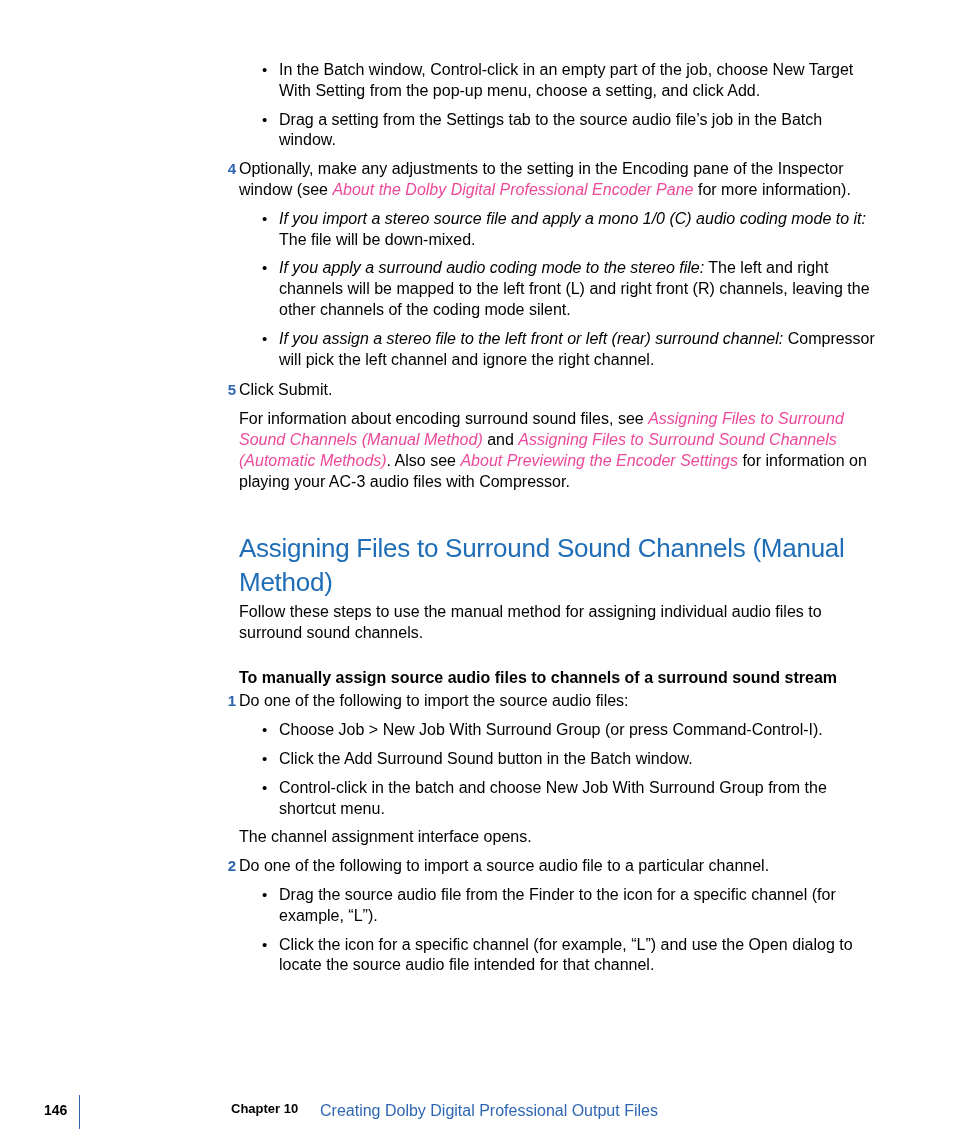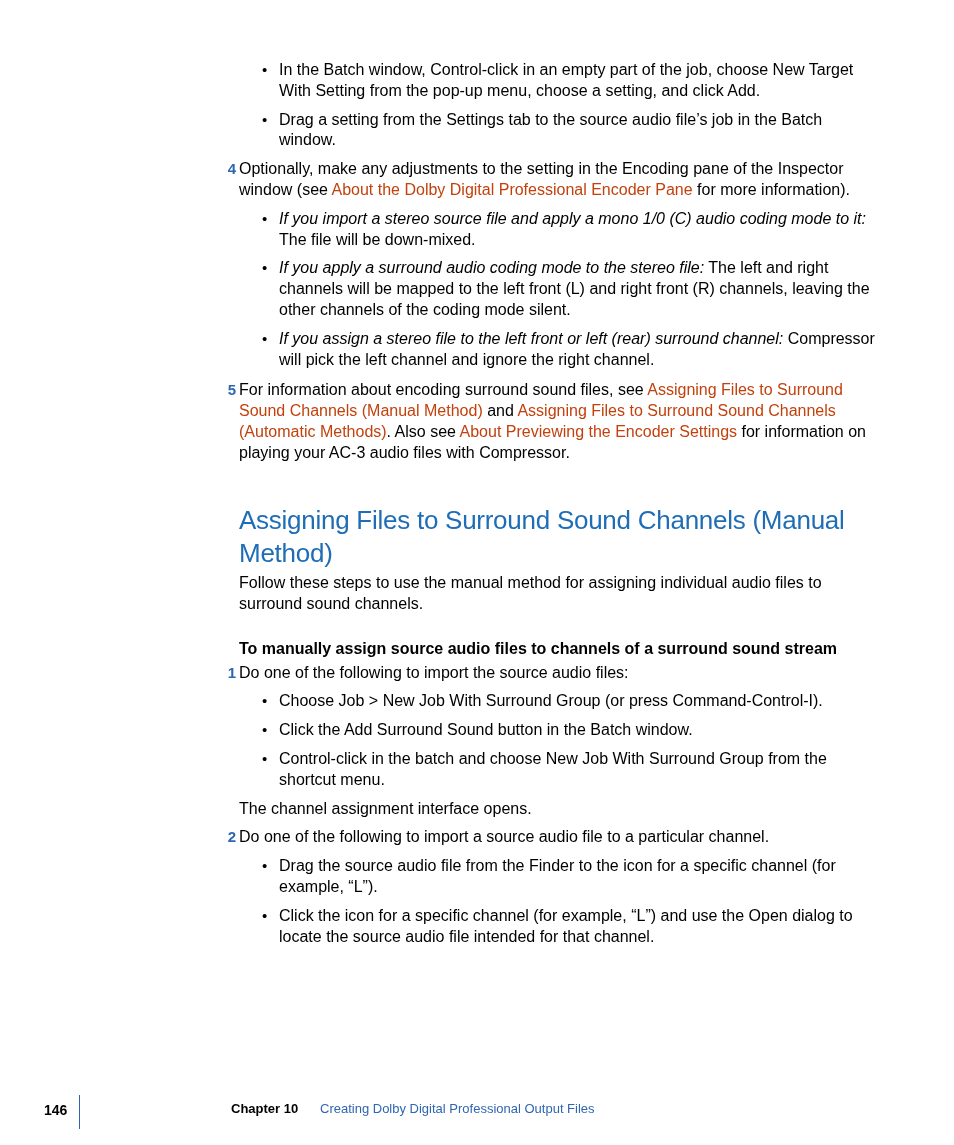--- a/index.html
+++ b/index.html
@@ -45,21 +45,22 @@
     padding-left: 20px;
     margin-bottom: 8px;
   }
   .bul-mark {
     position: absolute;
     left: 3px;
     top: 0;
     font-size: 15px;
   }
   .link {
-    color: #c2410c;
+    color: #ec4899;
+    font-style: italic;
   }
   .italic { font-style: italic; }
   .bold { font-weight: 600; }
   .section-title {
     color: #1e6db6;
     font-size: 26px;
     font-weight: 400;
     margin-top: 40px;
     margin-bottom: 2px;
     letter-spacing: -0.01em;
@@ -95,21 +96,21 @@
     left: 231px;
     top: 18px;
     font-size: 13px;
     font-weight: 600;
     color: #000;
   }
   .chap-title {
     position: absolute;
     left: 320px;
     top: 18px;
-    font-size: 13px;
+    font-size: 16px;
     color: #2f66b2;
   }
 </style>
 </head>
 <body>
 
 <div class="page">
   <div class="content">
 
     <div class="sub-block">
@@ -139,20 +140,21 @@
         </div>
         <div class="bul-item">
           <span class="bul-mark">•</span>
           <span class="italic">If you assign a stereo file to the left front or left (rear) surround channel:</span><span>  Compressor will pick the left channel and ignore the right channel.</span>
         </div>
       </div>
     </div>
 
     <div class="num-item" style="margin-top:10px;">
       <span class="num-label">5</span>
+      <div class="step-body">Click Submit.</div>
       <div class="step-body">
         <span>For information about encoding surround sound files, see </span><span class="link">Assigning Files to Surround Sound Channels (Manual Method)</span><span> and </span><span class="link">Assigning Files to Surround Sound Channels (Automatic Methods)</span><span>. Also see </span><span class="link">About Previewing the Encoder Settings</span><span> for information on playing your AC-3 audio files with Compressor.</span>
       </div>
     </div>
 
     <div class="section-title">Assigning Files to Surround Sound Channels (Manual Method)</div>
     <div class="para">Follow these steps to use the manual method for assigning individual audio files to surround sound channels.</div>
 
     <div class="para bold" style="margin-top:18px;margin-bottom:3px;">To manually assign source audio files to channels of a surround sound stream</div>
 

